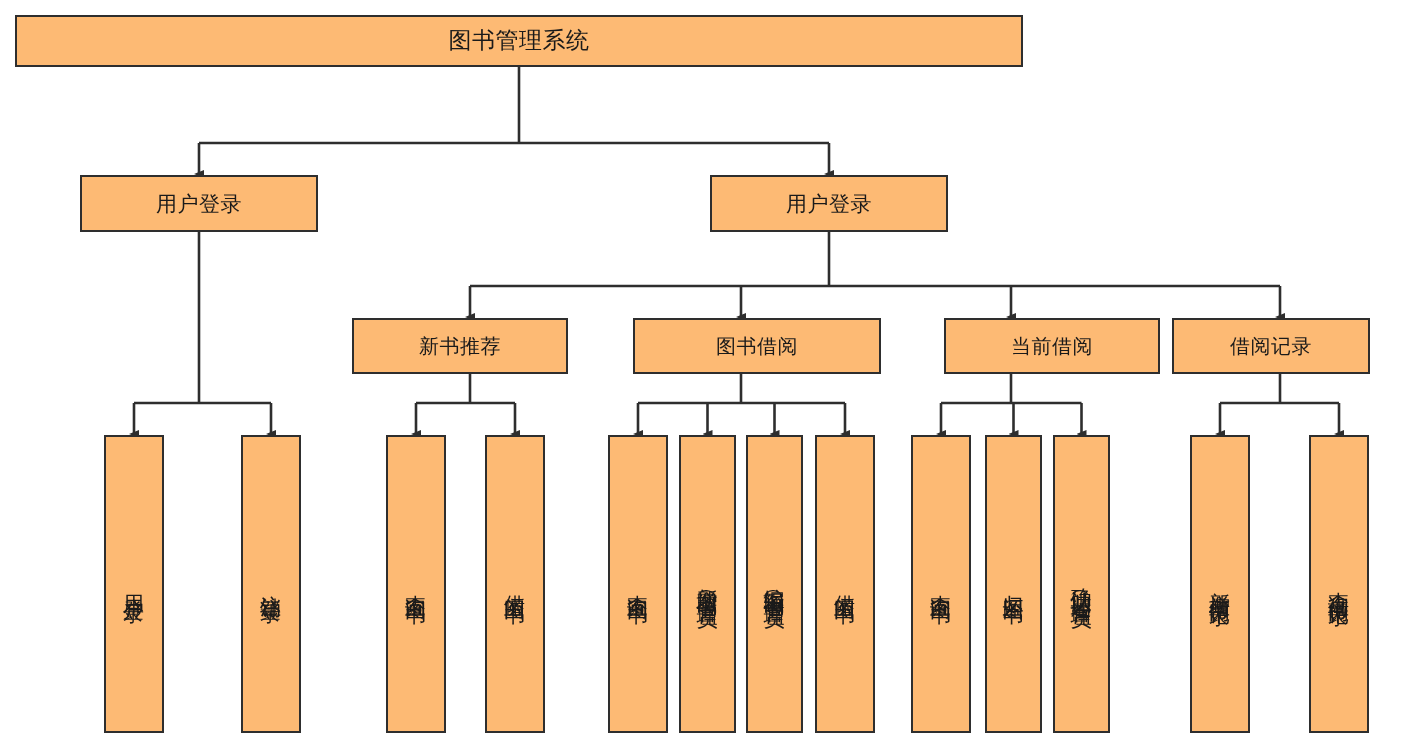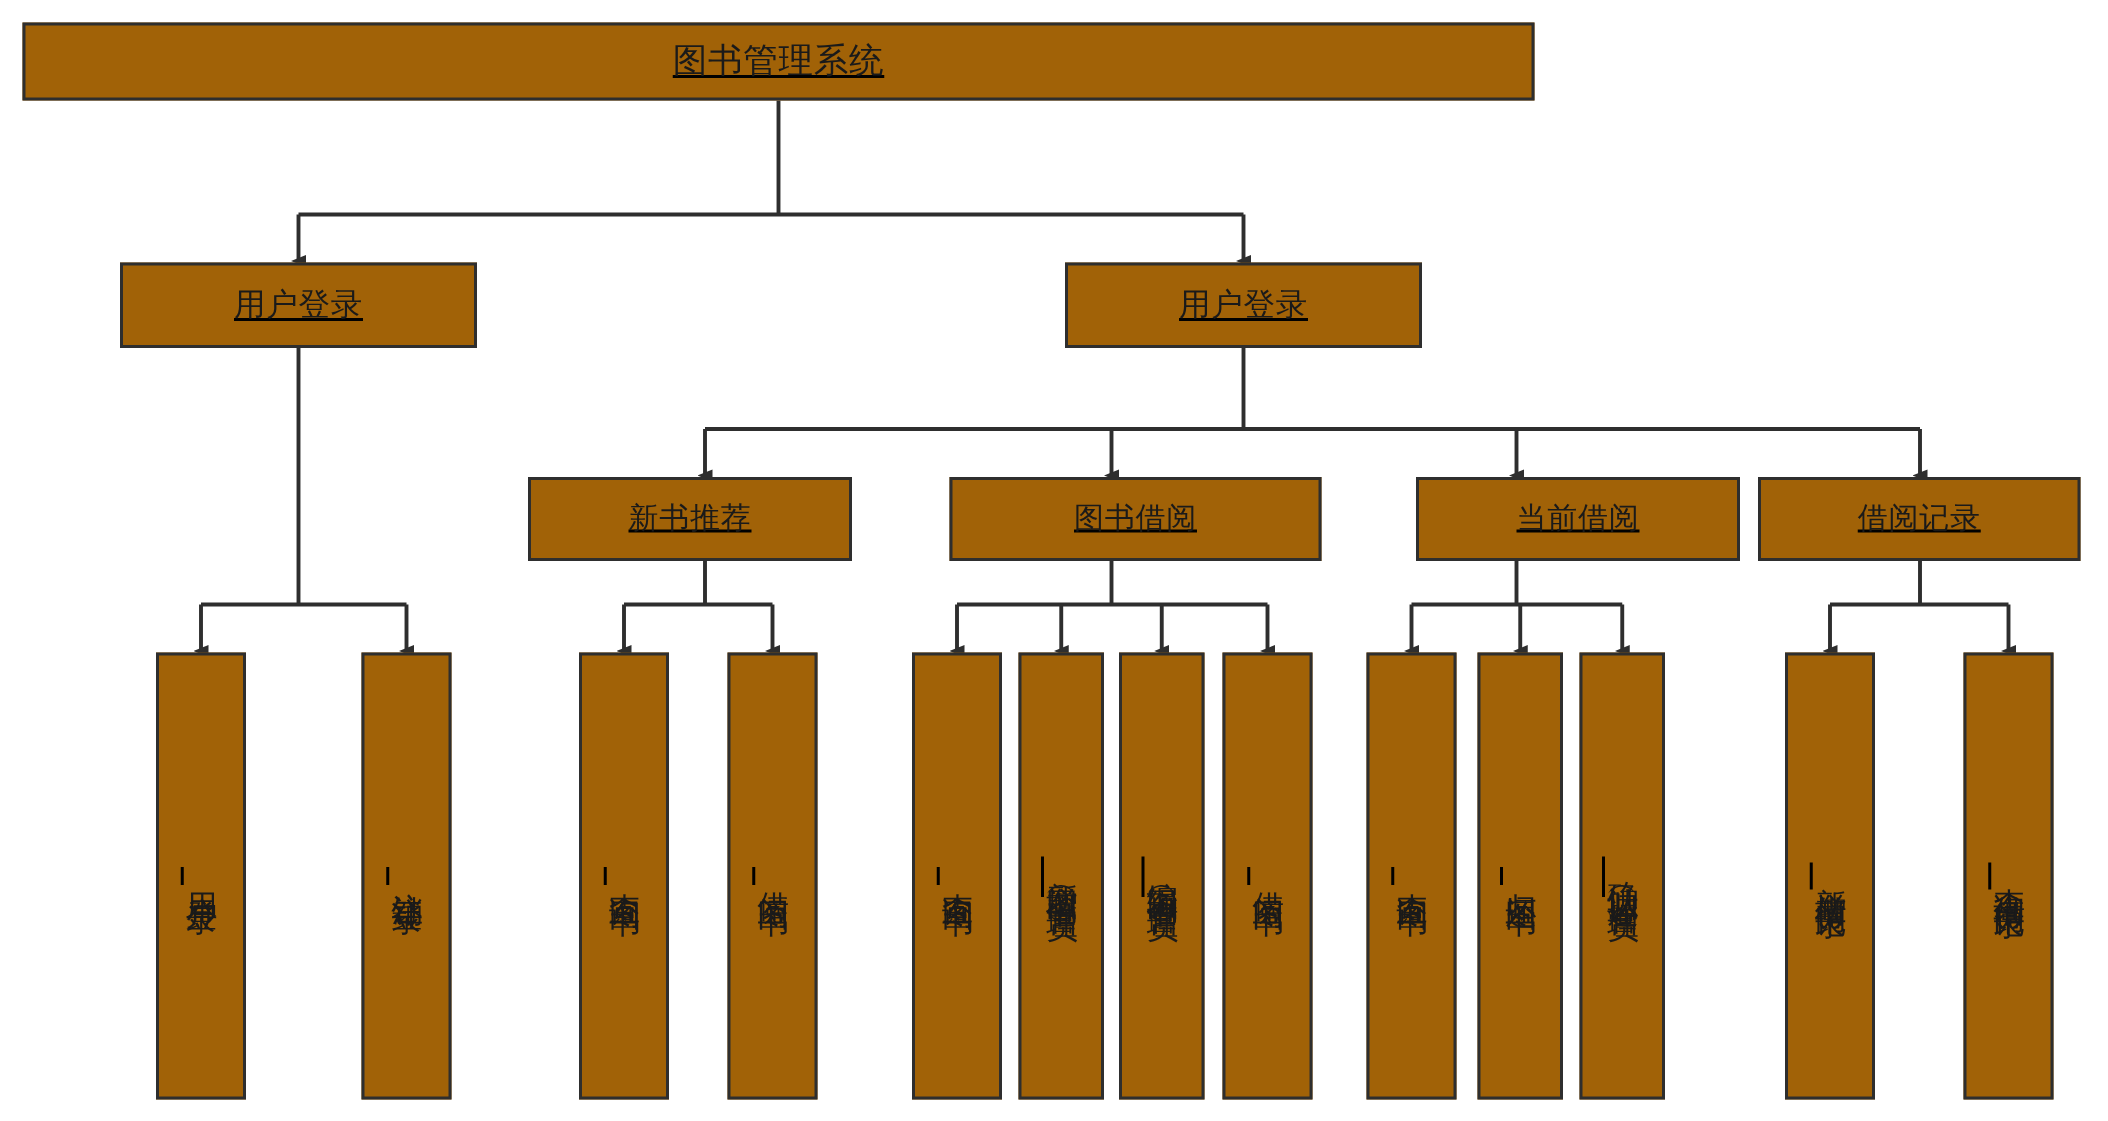--- a/index.html
+++ b/index.html
@@ -22,27 +22,26 @@
     position: absolute;
     left: 0;
     top: 0;
     width: 1405px;
     height: 747px;
     pointer-events: none;
   }
   .node {
     position: absolute;
     box-sizing: border-box;
-    background: #a16207;
+    background: #fdba74;
     border: 2px solid #2e2e2e;
     display: flex;
     align-items: center;
     justify-content: center;
     z-index: 2;
-    text-decoration: underline;
   }
   .node .lbl {
     color: #1a1a1a;
     letter-spacing: 0.5px;
     text-align: center;
     line-height: 1.12;
     white-space: nowrap;
   }
   .node.root .lbl { font-size: 23px; }
   .node.lvl1 .lbl { font-size: 21px; }
@@ -130,21 +129,21 @@
       </div>
       <div class="node lvl2" style="left: 352px; top: 318px; width: 216px; height: 56px;">
         <span class="lbl">新书推荐</span>
       </div>
       <div class="node lvl2" style="left: 633px; top: 318px; width: 248px; height: 56px;">
         <span class="lbl">图书借阅</span>
       </div>
       <div class="node lvl2" style="left: 944px; top: 318px; width: 216px; height: 56px;">
         <span class="lbl">当前借阅</span>
       </div>
-      <div class="node lvl2" style="left: 1172px; top: 318px; width: 215px; height: 56px;">
+      <div class="node lvl2" style="left: 1172px; top: 318px; width: 198px; height: 56px;">
         <span class="lbl">借阅记录</span>
       </div>
       <div class="node leaf" style="left: 104px; top: 435px; width: 60px; height: 298px;">
         <span class="lbl">用户登录</span>
       </div>
       <div class="node leaf" style="left: 241px; top: 435px; width: 60px; height: 298px;">
         <span class="lbl">注销登录</span>
       </div>
       <div class="node leaf" style="left: 386px; top: 435px; width: 60px; height: 298px;">
         <span class="lbl">查询图书</span>

